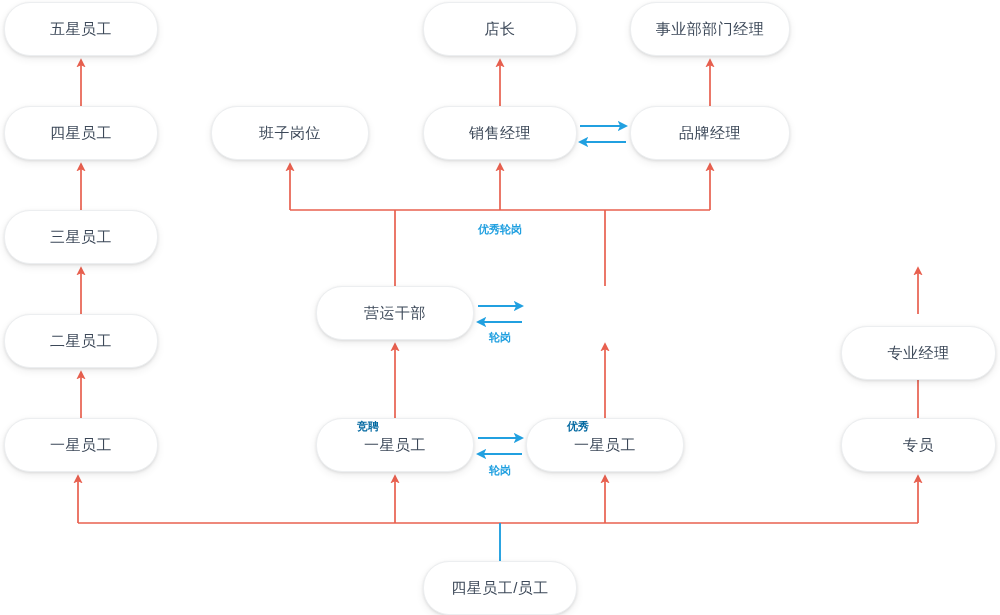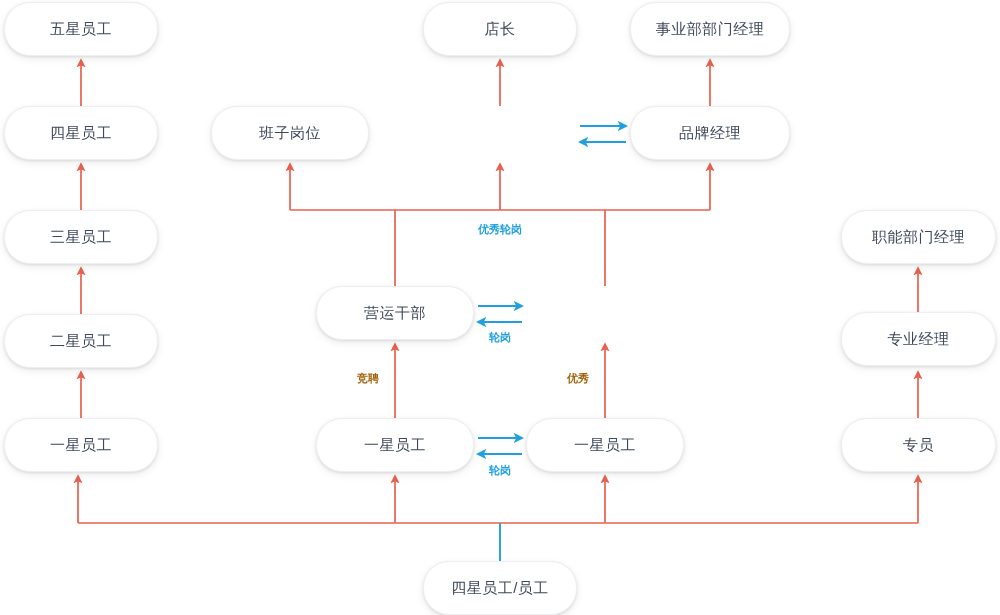--- a/index.html
+++ b/index.html
@@ -45,21 +45,21 @@
   }
   .edge-label {
     position: absolute;
     font-size: 11px;
     font-weight: bold;
     white-space: nowrap;
     z-index: 6;
     transform: translate(-50%, -50%);
   }
   .edge-label.blue { color: #21a0e0; }
-  .edge-label.red  { color: #a16207; }
+  .edge-label.red  { color: #0369a1; margin-top: 48px; }
 </style>
 </head>
 <body>
 
 <div id="canvas">
 
   <svg id="edge-layer" viewBox="0 0 1000 615" width="1000" height="615" xmlns="http://www.w3.org/2000/svg">
     <defs>
       <marker id="arrow-red" viewBox="0 0 10 10" refX="8" refY="5" markerWidth="5.5" markerHeight="5.5" orient="auto-start-reverse">
         <path d="M 0 0 L 10 5 L 0 10 L 2.4 5 z" fill="#e8604f"></path>
@@ -131,43 +131,43 @@
     <span>一星员工</span>
   </div>
 
   <div class="node" style="left:211px;top:106px;width:158px;height:54px;">
     <span>班子岗位</span>
   </div>
 
   <div class="node" style="left:423px;top:2px;width:154px;height:54px;">
     <span>店长</span>
   </div>
+  <div class="node" style="left:423px;top:106px;width:154px;height:54px;">
+    <span>销售经理</span>
+  </div>
 
   <div class="node" style="left:630px;top:2px;width:160px;height:54px;">
     <span>事业部部门经理</span>
   </div>
   <div class="node" style="left:630px;top:106px;width:160px;height:54px;">
     <span>品牌经理</span>
   </div>
 
   <div class="node" style="left:316px;top:286px;width:158px;height:54px;">
     <span>营运干部</span>
   </div>
 
   <div class="node" style="left:316px;top:418px;width:158px;height:54px;">
     <span>一星员工</span>
   </div>
   <div class="node" style="left:526px;top:418px;width:158px;height:54px;">
     <span>一星员工</span>
   </div>
 
-  <div class="node" style="left:841px;top:210px;width:155px;height:54px;">
-    <span>职能部门经理</span>
-  </div>
-  <div class="node" style="left:841px;top:312px;width:155px;height:54px;">
+  <div class="node" style="left:841px;top:326px;width:155px;height:54px;">
     <span>专业经理</span>
   </div>
   <div class="node" style="left:841px;top:418px;width:155px;height:54px;">
     <span>专员</span>
   </div>
 
   <div class="node" style="left:423px;top:561px;width:154px;height:54px;">
     <span>四星员工/员工</span>
   </div>
 

